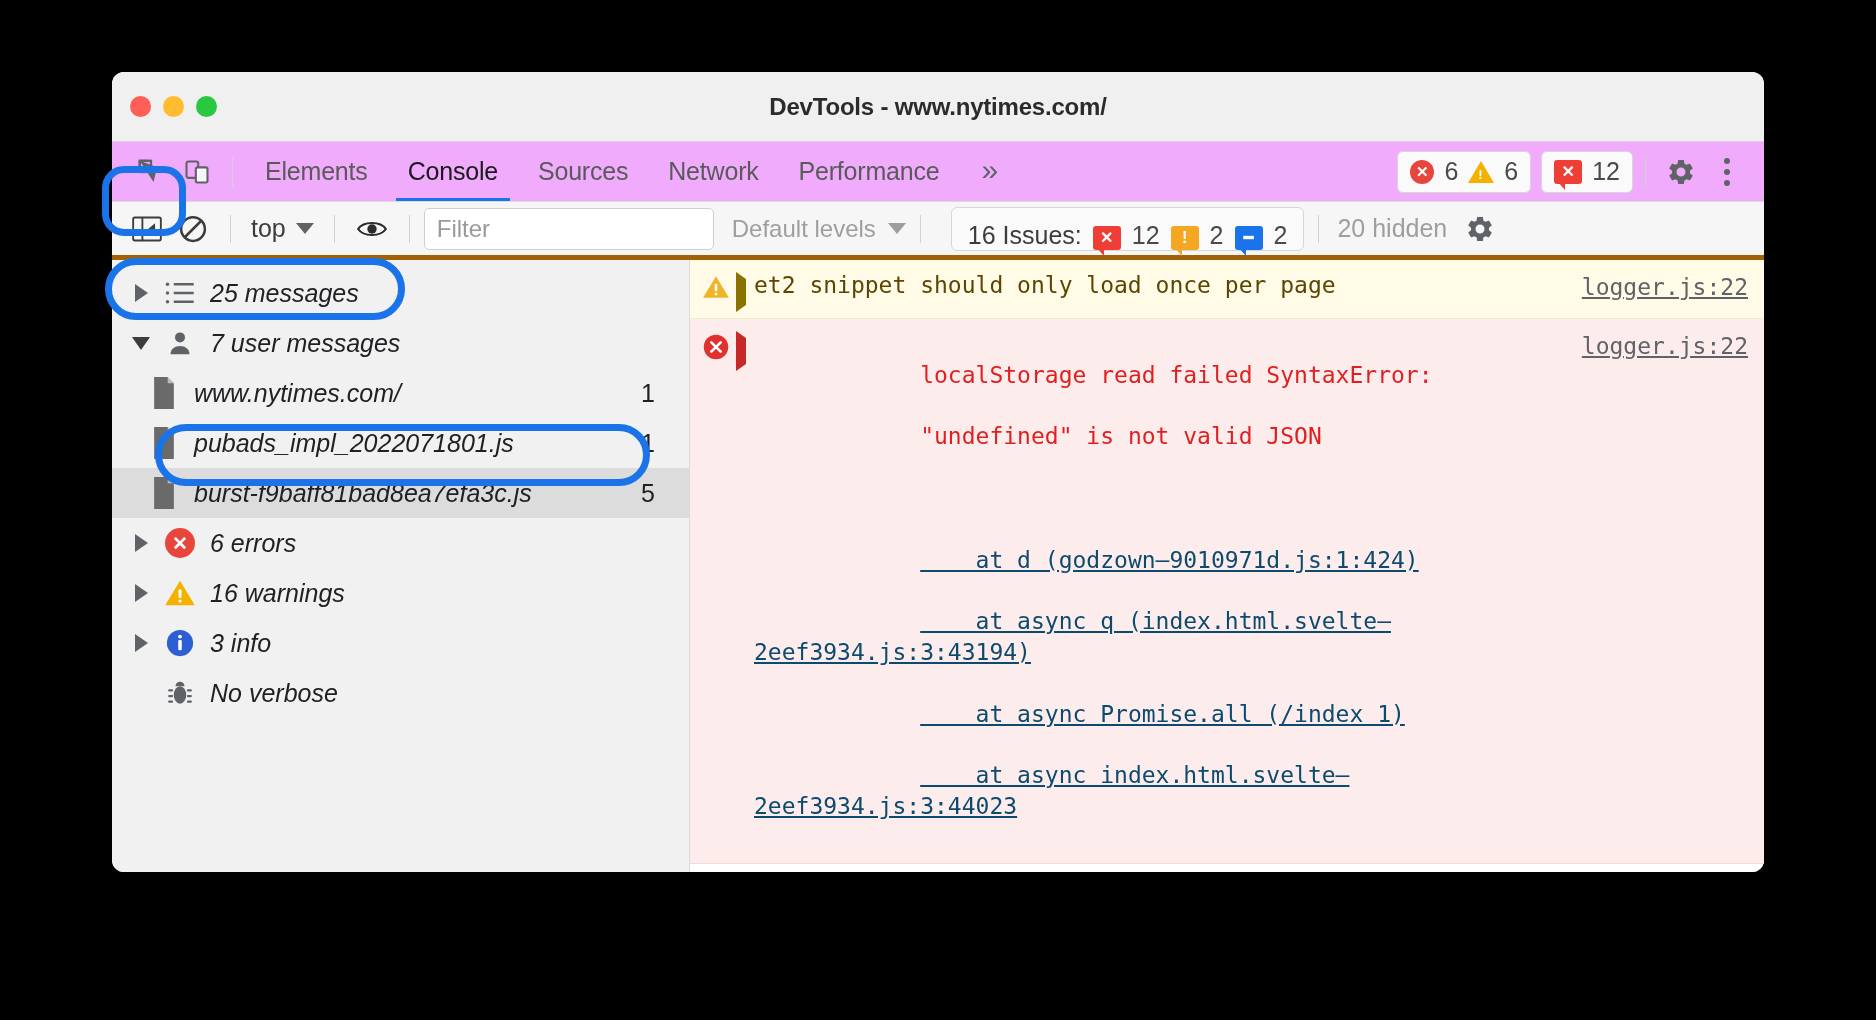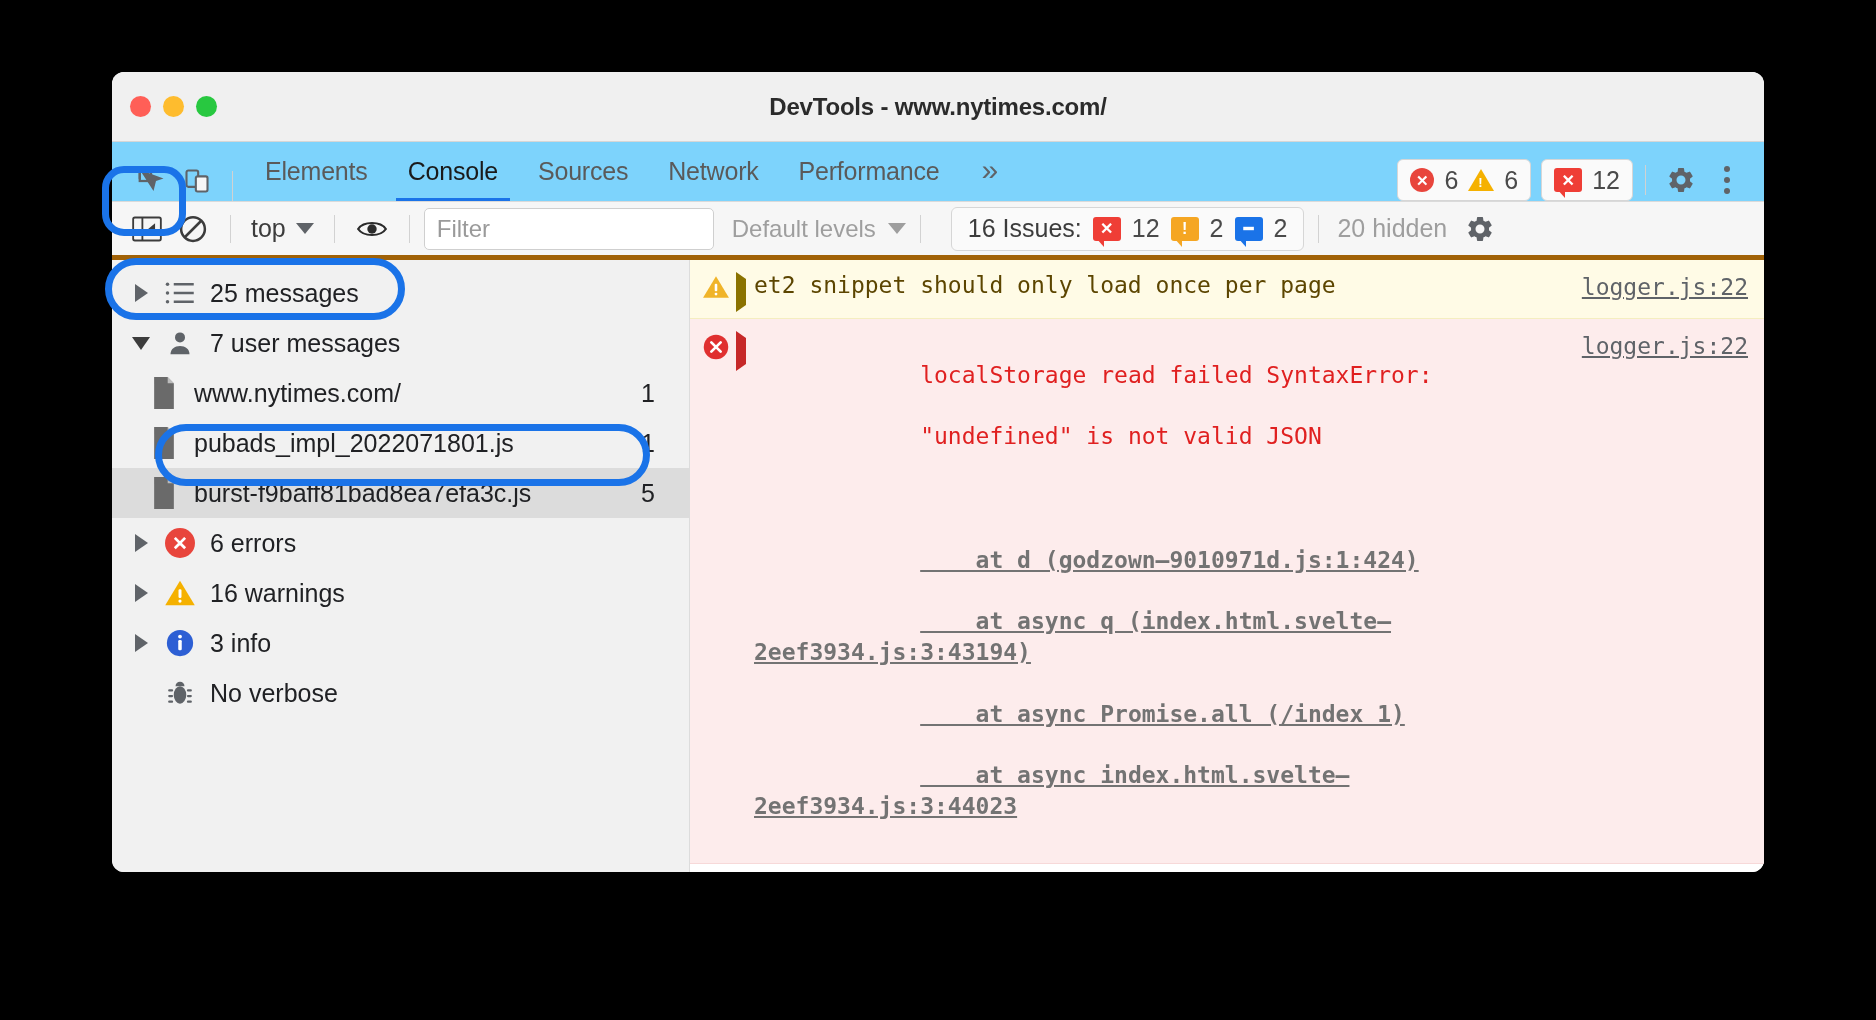--- a/index.html
+++ b/index.html
@@ -40,23 +40,23 @@
   .win-title {
     position:absolute; left:0; right:0; text-align:center;
     font-size: 24px; font-weight: bold; color: #2b2b2b;
     letter-spacing: -0.2px;
     pointer-events:none;
   }
 
   
   .tabbar {
     height: 60px;
-    background: #7dd3fc;
+    background: #f0abfc;
     border-bottom: 1px solid #dadada;
-    display:flex; align-items:flex-end;
+    display:flex; align-items:center;
     padding: 0 14px 0 16px;
     position: relative;
   }
   .icon-btn {
     width: 46px; height:40px;
     display:flex; align-items:center; justify-content:center;
     color:#5f6368;
   }
   .vdiv { width:1px; height:30px; background:#d2d2d2; margin: 0 12px; }
   .tabs { display:flex; align-items:center; height:100%; }
@@ -149,21 +149,21 @@
     font-size:24px; color:#9a9a9a; padding: 0 12px;
     display:flex; align-items:center;
     font-family:"Liberation Sans", sans-serif;
   }
   .levels {
     display:flex;align-items:center;gap:12px;
     font-size:24px;color:#9e9e9e; margin-left: 18px;
   }
   .caret-gray { width:0;height:0;border-left:9px solid transparent;border-right:9px solid transparent;border-top:11px solid #9e9e9e; }
   .issues-box {
-    display:flex; align-items:center; gap:11px;
+    display:flex; align-items:flex-end; gap:11px;
     border:1px solid #d6d6d6; border-radius:6px; background:#fafafa;
     height:44px; padding: 0 16px; margin-left: 16px;
   }
   .issues-box .lbl { font-size:25px; color:#3c3c3c; }
   .issues-box .num { font-size:25px; color:#4a4a4a; }
   .hidden-lbl { font-size:25px; color:#9e9e9e; margin-left: 4px; }
 
   
   .split { display:flex; height: calc(800px - 58px - 60px - 58px); }
   .sidebar {
@@ -178,21 +178,21 @@
     font-size: 25px; color:#202124;
   }
   .tree-row.selected { background:#dcdcdc; }
   .tw {
     width:30px; display:flex; align-items:center; justify-content:center;
     margin-right: 4px;
   }
   .tri-right { width:0;height:0;border-top:9px solid transparent;border-bottom:9px solid transparent;border-left:13px solid #5f6368; }
   .tri-down  { width:0;height:0;border-left:9px solid transparent;border-right:9px solid transparent;border-top:13px solid #3c3c3c; }
   .tree-icon { width: 40px; display:flex; align-items:center; justify-content:center; margin-right: 10px; }
-  .tree-label { flex:1; }
+  .tree-label { flex:1;font-style:italic; }
   .tree-count { font-size:25px; color:#202124; padding-right: 34px; }
   .child { padding-left: 32px; }
 
   
   .messages {
     flex: 1; background:#fff; overflow:hidden;
     font-family: "DejaVu Sans Mono", monospace;
     font-size: 23px;
   }
   .msg {
@@ -209,21 +209,21 @@
   .arr { width:0;height:0;border-top:7px solid transparent;border-bottom:7px solid transparent;border-left:10px solid #5f6368; }
   .arr.red { border-left-color:#c62828; }
   .msg-text { flex:1; white-space: pre-wrap; word-break: break-word; }
   .msg.warn .msg-text { color:#5c4500; }
   .msg.err .msg-text  { color:#e02020; }
   .src {
     position:absolute; right: 16px; top: 12px;
     color:#5f6368; text-decoration: underline;
     font-size: 23px;
   }
-  .stack-link { text-decoration: underline; color:#737373;font-weight:bold; }
+  .stack-link { text-decoration: underline; color:#0c4a6e; }
   .msg.plain .msg-text { color:#1a1a1a; }
 
   
   .ring {
     position:absolute; border: 7px solid #1a73e8; border-radius: 999px;
     pointer-events:none; z-index: 50;
   }
 </style>
 </head>
 <body>

